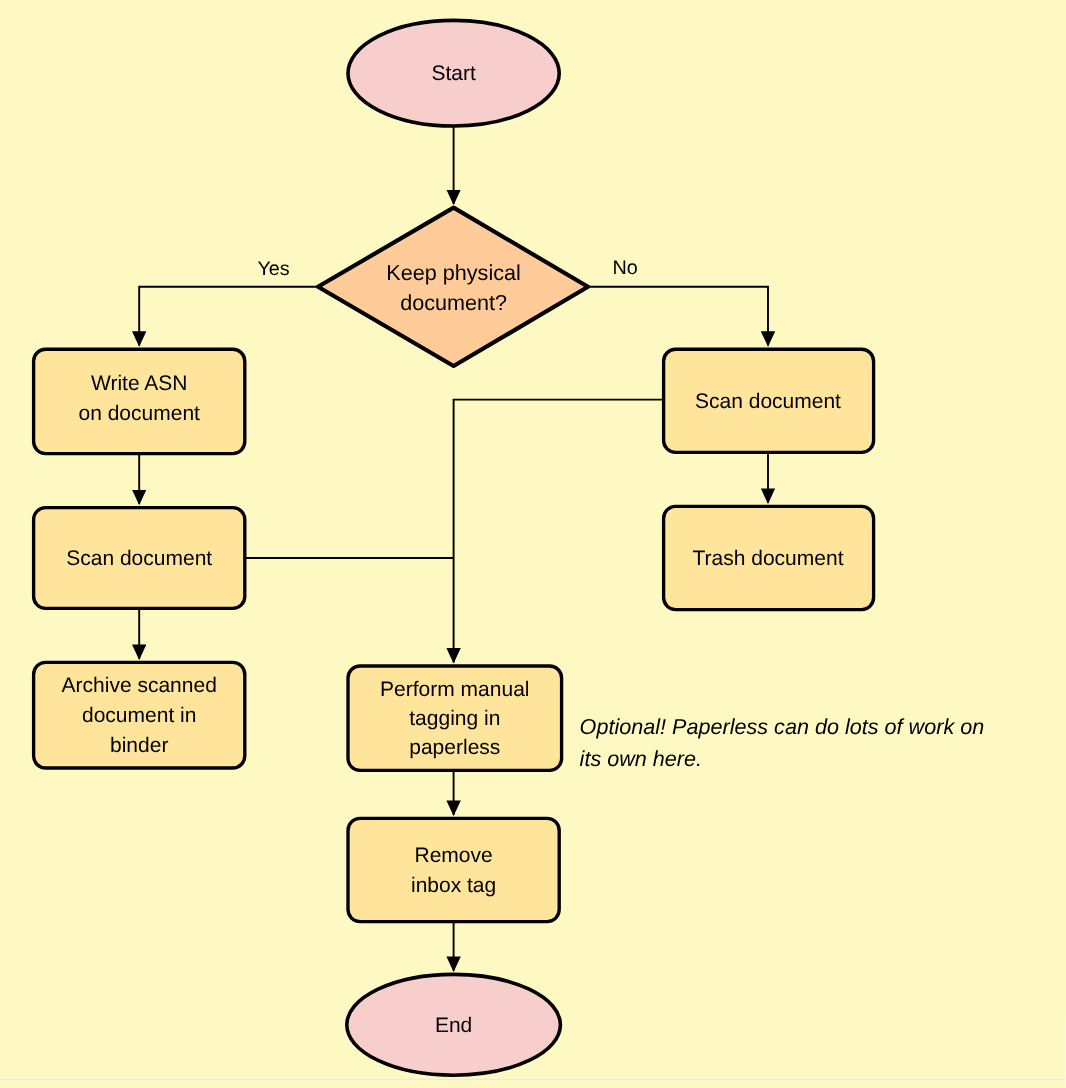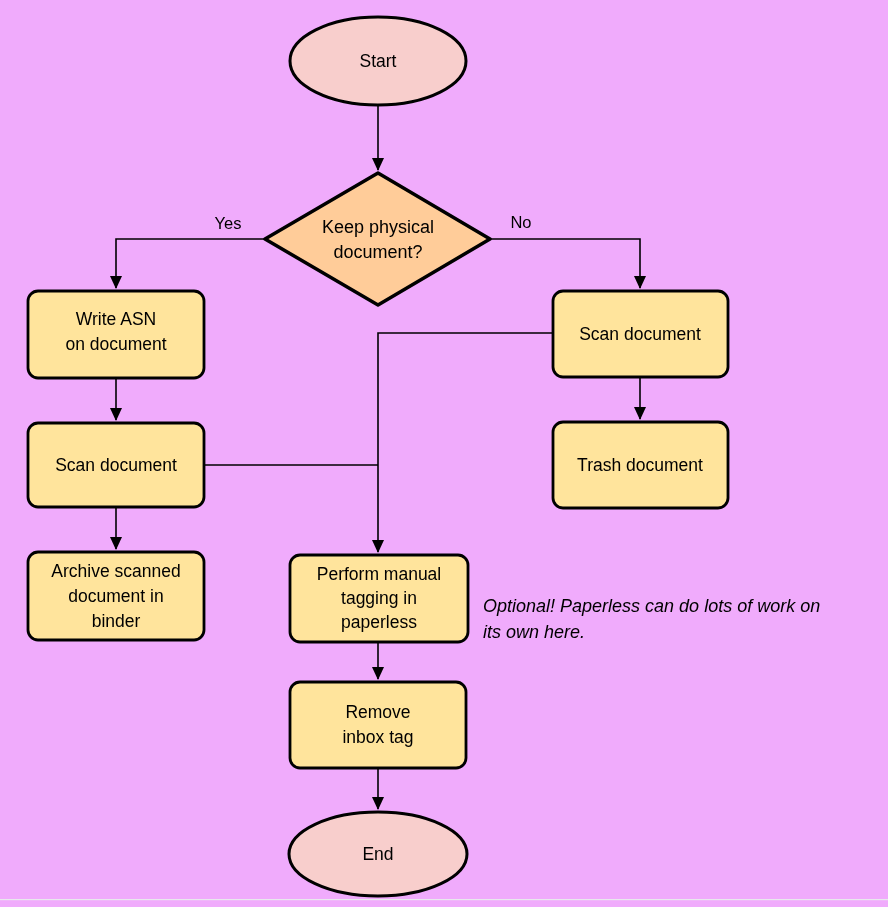--- a/index.html
+++ b/index.html
@@ -5,21 +5,21 @@
   html, body {
     margin: 0;
     padding: 0;
     background: #ffffff;
     font-family: "Liberation Sans", sans-serif;
   }
   .canvas {
     position: relative;
     width: 888px;
     height: 907px;
-    background: #f0abfc;
+    background: #fef9c3;
     overflow: hidden;
   }
   svg { display: block; }
   .node-shape { stroke: #000000; }
   .node-label {
     font-family: "Liberation Sans", sans-serif;
     font-size: 17.5px;
     fill: #000000;
   }
   .decision-label { font-size: 18px; }

